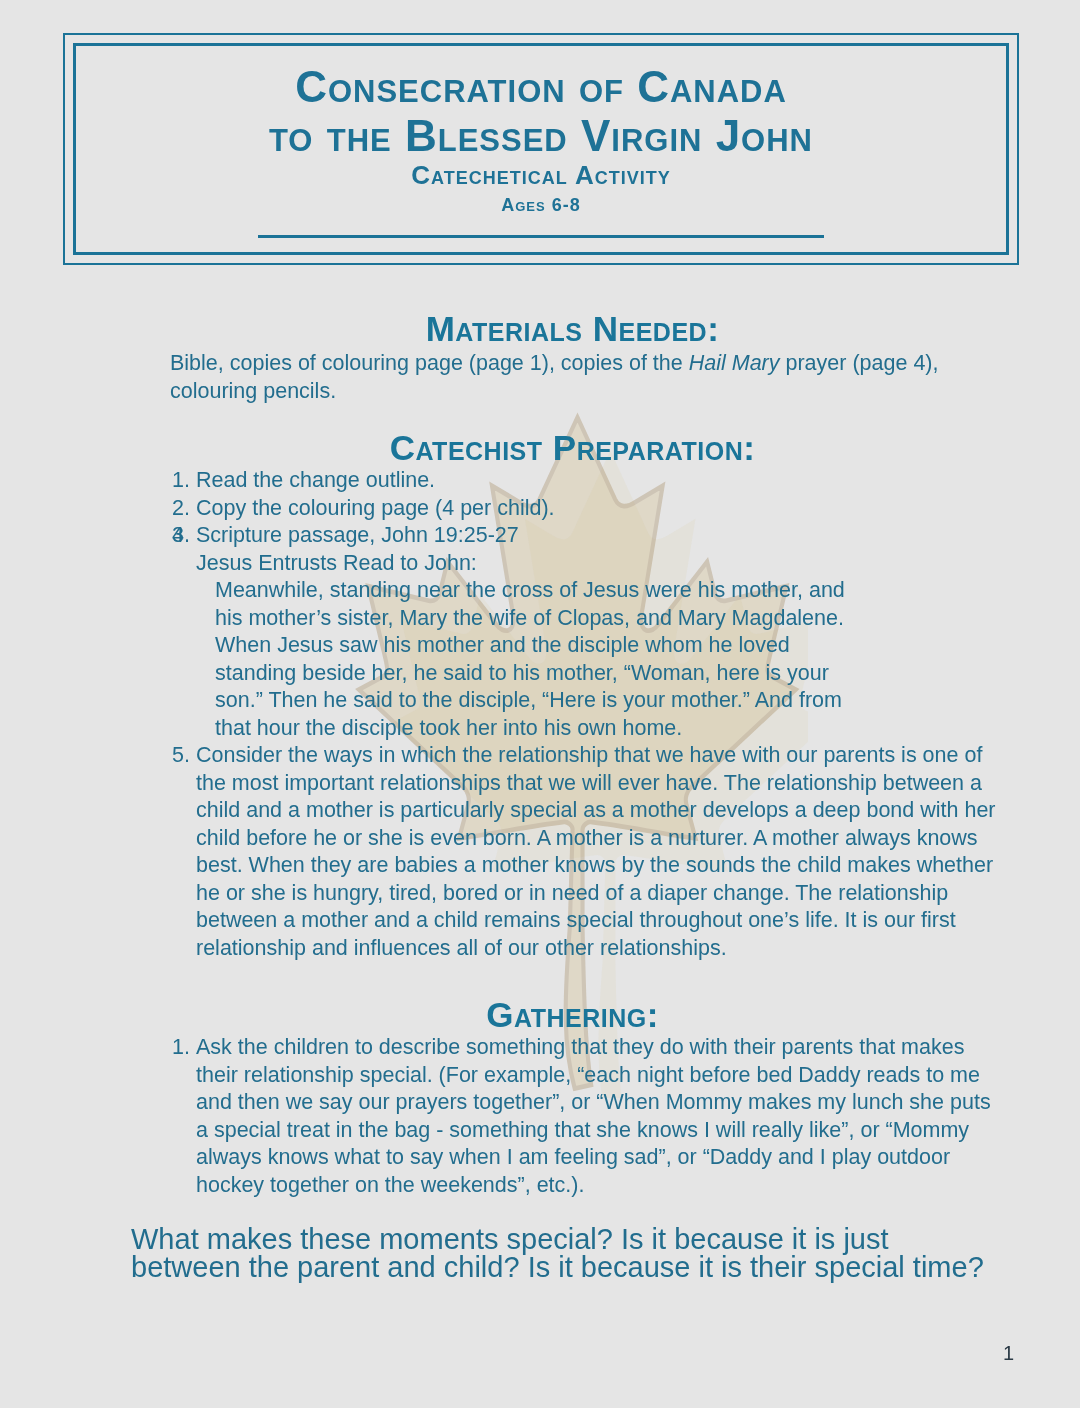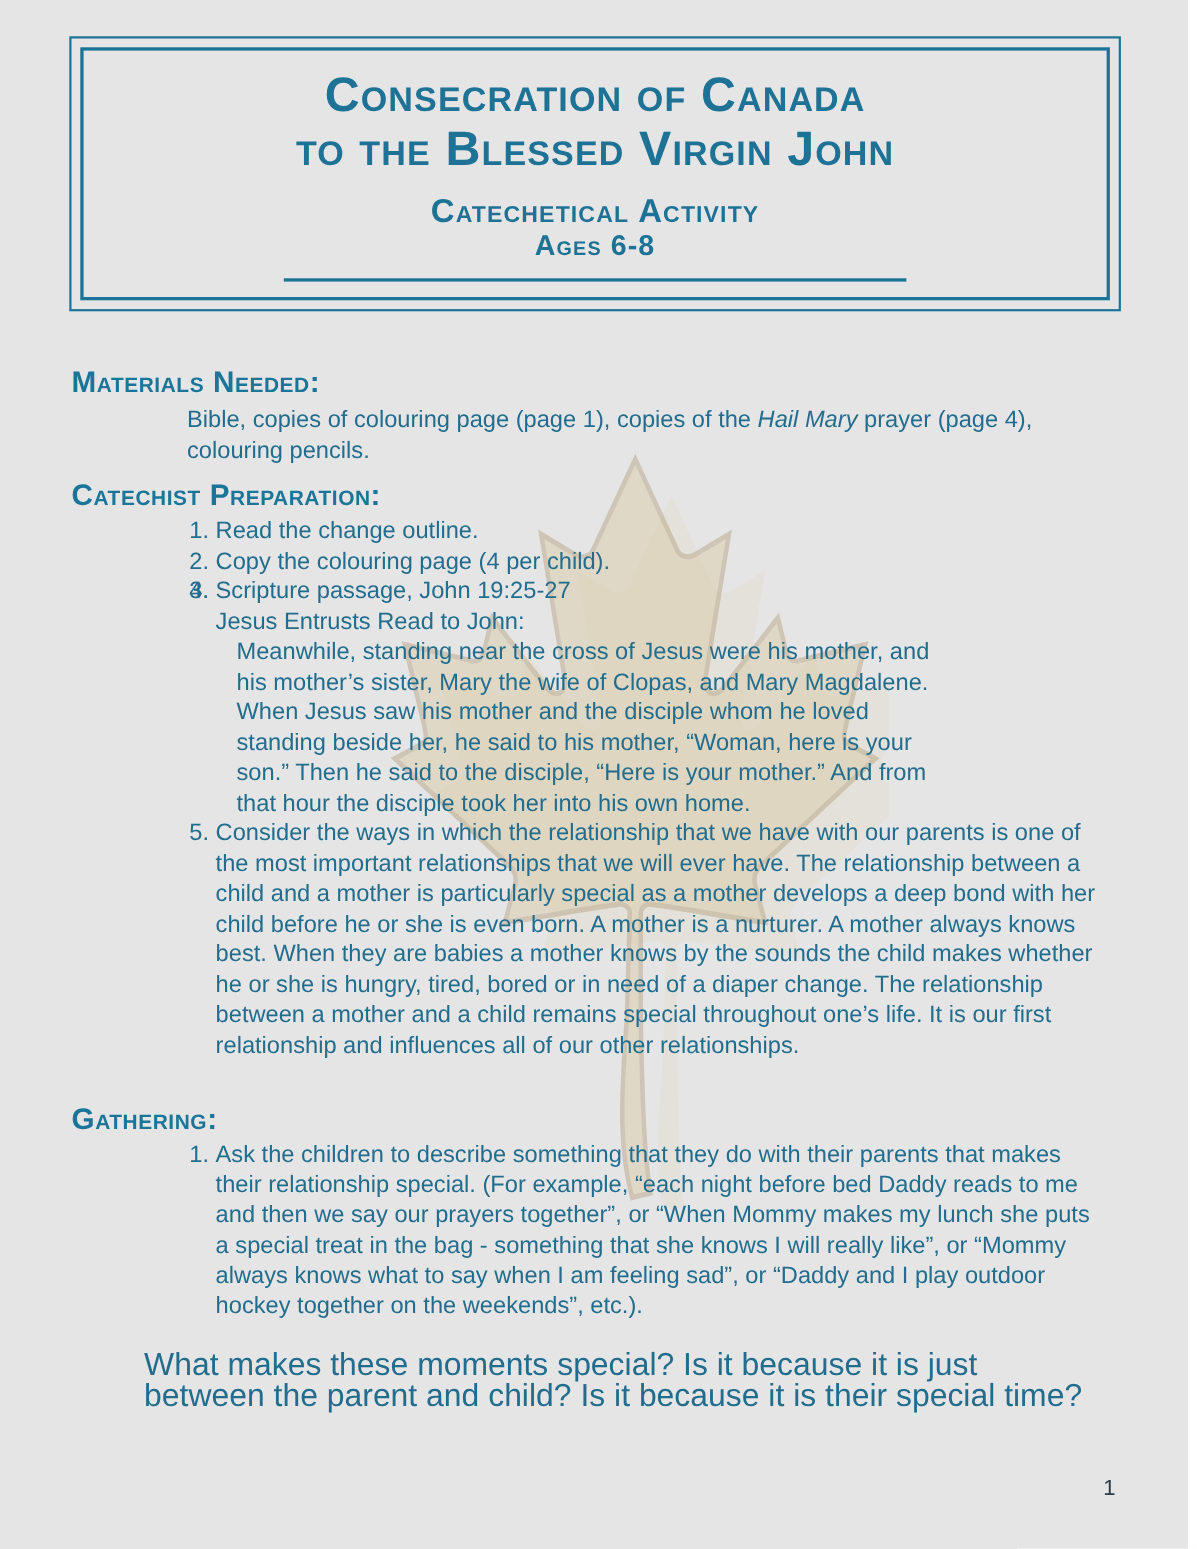--- a/index.html
+++ b/index.html
@@ -26,38 +26,38 @@
     border:3px solid #1b7397;
     padding:16px 10px 14px;
     text-align:center;
     color:#1e7296;
   }
   .title-line{
     font-size:44px;line-height:49px;font-weight:bold;
     font-variant:small-caps;letter-spacing:1px;color:#1e7296;
   }
   .subtitle{
-    font-size:30px;line-height:30px;font-weight:bold;
-    font-variant:small-caps;letter-spacing:1px;margin-top:18px;
+    font-size:26px;line-height:30px;font-weight:bold;
+    font-variant:small-caps;letter-spacing:1px;
   }
   .ages{
-    font-size:26px;line-height:30px;font-weight:bold;
+    font-size:18px;line-height:30px;font-weight:bold;
     font-variant:small-caps;letter-spacing:1px;
   }
   .title-rule{
     width:566px;border:none;border-top:3px solid #1b7397;
     margin:15px auto 0;
   }
   .section{margin-left:65px;}
   .section-materials{margin-top:49px;}
-  .section-preparation{margin-top:12px;}
+  .section-preparation{margin-top:28px;}
   .section-gathering{margin-top:38px;}
   .section-heading{
-    font-size:27px;line-height:30px;font-weight:bold;
-    font-variant:small-caps;letter-spacing:0.5px;color:#1a7599;
+    font-size:35px;line-height:30px;font-weight:bold;
+    font-variant:small-caps;letter-spacing:0.5px;color:#1a7599;text-align:center;
   }
   .materials-body{
     margin:6px 60px 0 105px;
     font-size:21.5px;line-height:27.5px;
   }
   .materials-body .italic{font-style:italic;}
   .doc-list{margin-top:4px;}
   .list-item{
     position:relative;
     margin-left:131px;margin-right:75px;

